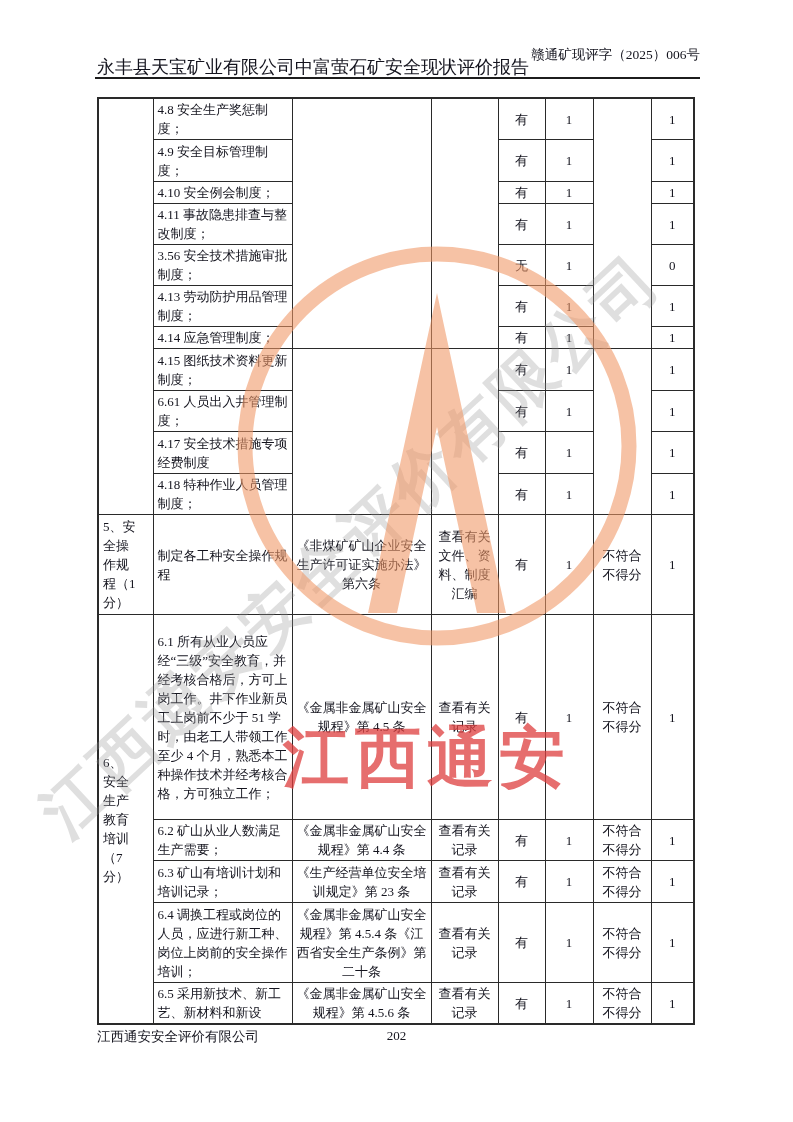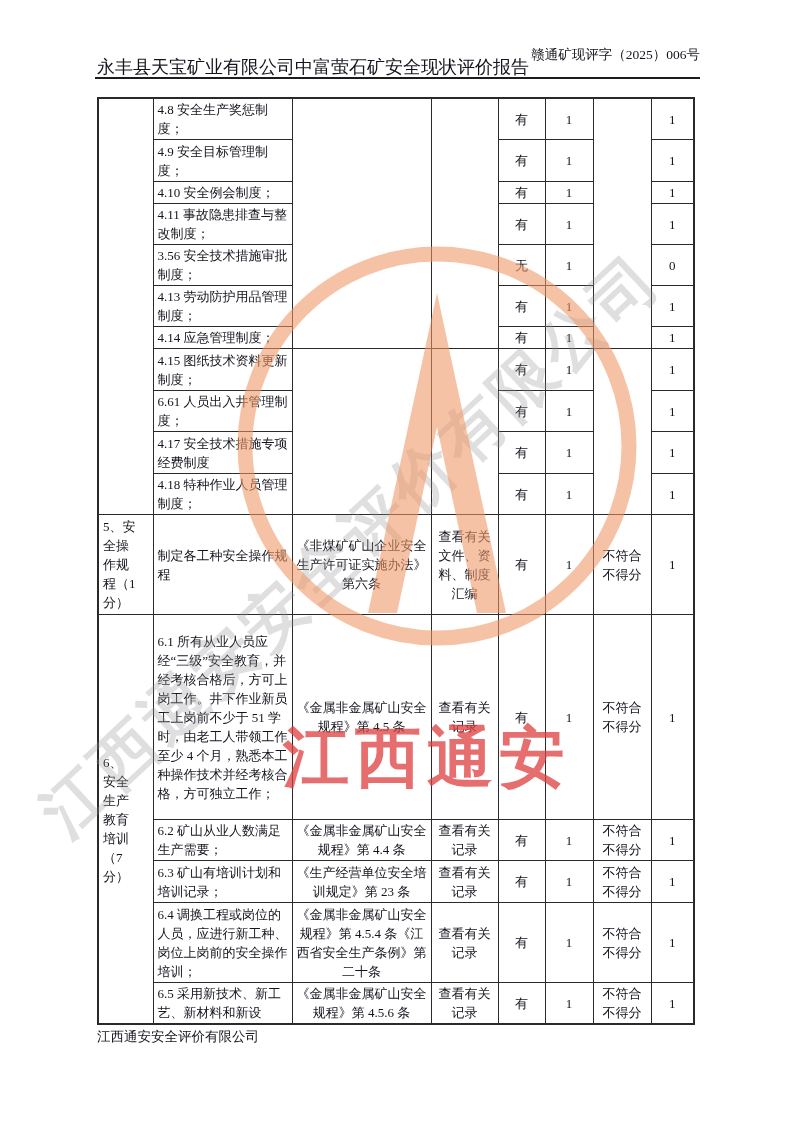--- a/index.html
+++ b/index.html
@@ -227,14 +227,15 @@
   <div class="wm">
     <div class="wm-diag">江西通安安全评价有限公司</div>
     <svg class="wm-logo" width="402" height="402" viewBox="0 0 402 402">
       <circle cx="201" cy="201" r="192" fill="none" stroke="rgba(240,150,100,0.58)" stroke-width="15"></circle>
       <path d="M201,48 L132,368 L161,368 L201,182 L241,368 L270,368 Z" fill="rgba(240,150,100,0.58)"></path>
     </svg>
     <div class="wm-red">江西通安</div>
   </div>
 
   <div class="ftr-left">江西通安安全评价有限公司</div>
+  <div class="pgnum">202</div>
 
 </div>
 
 </body></html>

